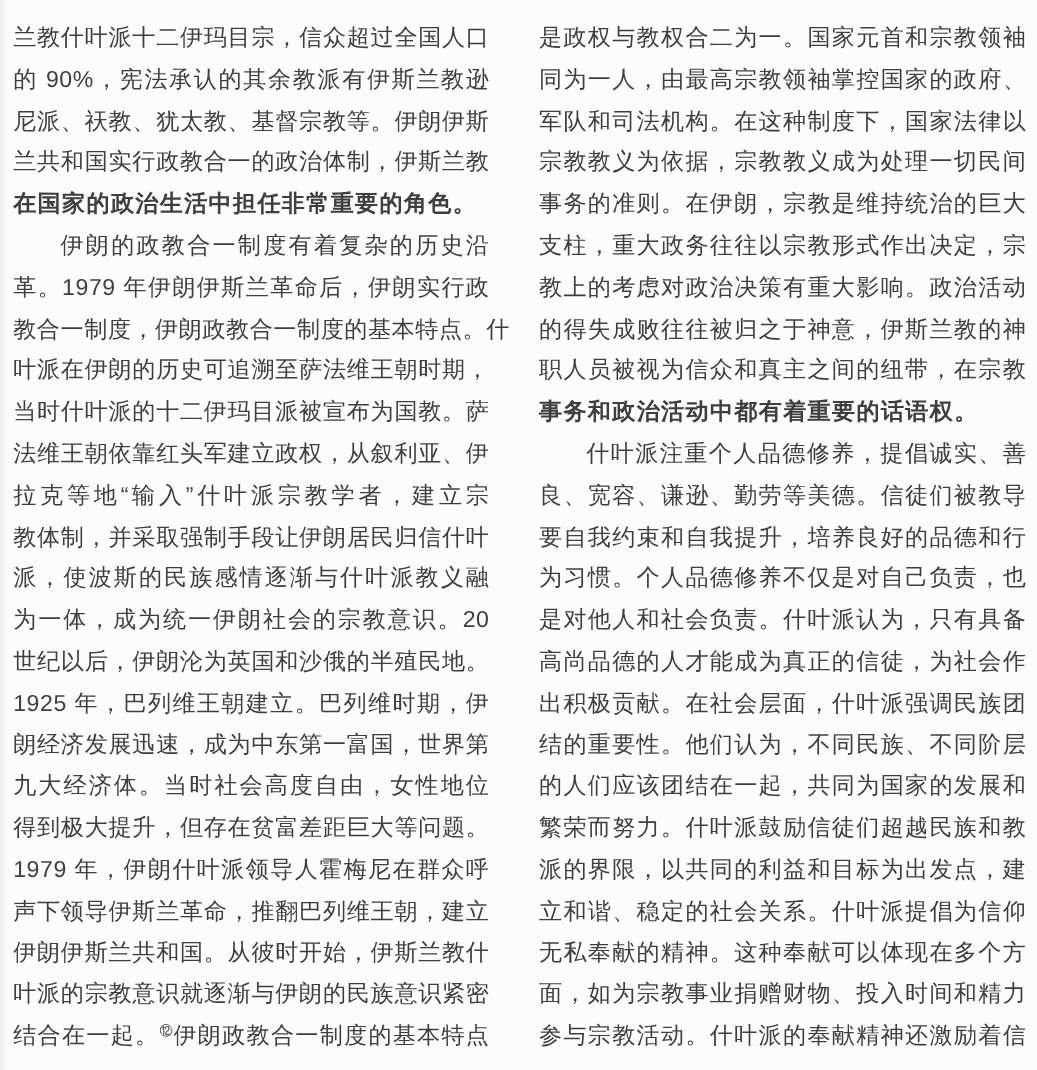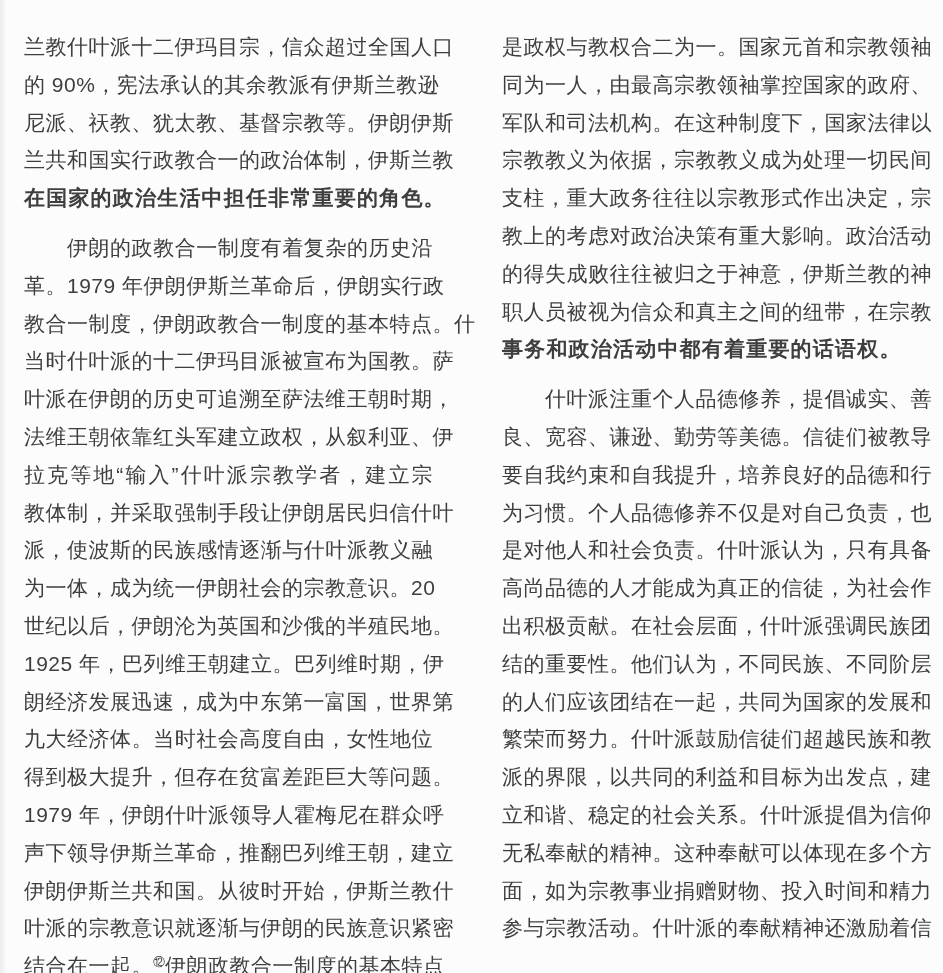--- a/index.html
+++ b/index.html
@@ -23,21 +23,21 @@
     pointer-events: none;
   }
   .page {
     display: flex;
     box-sizing: border-box;
     padding: 16px 10px 0 12px;
   }
   .column { flex: 0 0 auto; }
   .column-left  { width: 433px; margin-right: 45px; }
   .column-right { width: 443px; }
-  .paragraph { margin: 12px; }
+  .paragraph { margin: 0; }
   .text-line {
     font-size: 21px;
     line-height: 37.8px;
     height: 37.8px;
     letter-spacing: 0.5px;
     text-align: justify;
     text-align-last: justify;
     text-justify: inter-character;
     white-space: nowrap;
     overflow: visible;
@@ -67,22 +67,22 @@
         <div class="text-line">兰教什叶派十二伊玛目宗，信众超过全国人口</div>
         <div class="text-line">的 90%，宪法承认的其余教派有伊斯兰教逊</div>
         <div class="text-line">尼派、祆教、犹太教、基督宗教等。伊朗伊斯</div>
         <div class="text-line">兰共和国实行政教合一的政治体制，伊斯兰教</div>
         <div class="text-line no-justify">在国家的政治生活中担任非常重要的角色。</div>
       </div>
       <div class="paragraph">
         <div class="text-line indent">伊朗的政教合一制度有着复杂的历史沿</div>
         <div class="text-line">革。1979 年伊朗伊斯兰革命后，伊朗实行政</div>
         <div class="text-line">教合一制度，伊朗政教合一制度的基本特点。什</div>
+        <div class="text-line">叶派在伊朗的历史可追溯至萨法维王朝时期，</div>
         <div class="text-line">当时什叶派的十二伊玛目派被宣布为国教。萨</div>
-        <div class="text-line">叶派在伊朗的历史可追溯至萨法维王朝时期，</div>
         <div class="text-line">法维王朝依靠红头军建立政权，从叙利亚、伊</div>
         <div class="text-line">拉克等地“输入”什叶派宗教学者，建立宗</div>
         <div class="text-line">教体制，并采取强制手段让伊朗居民归信什叶</div>
         <div class="text-line">派，使波斯的民族感情逐渐与什叶派教义融</div>
         <div class="text-line">为一体，成为统一伊朗社会的宗教意识。20</div>
         <div class="text-line">世纪以后，伊朗沦为英国和沙俄的半殖民地。</div>
         <div class="text-line">1925 年，巴列维王朝建立。巴列维时期，伊</div>
         <div class="text-line">朗经济发展迅速，成为中东第一富国，世界第</div>
         <div class="text-line">九大经济体。当时社会高度自由，女性地位</div>
         <div class="text-line">得到极大提升，但存在贫富差距巨大等问题。</div>
@@ -92,20 +92,21 @@
         <div class="text-line">叶派的宗教意识就逐渐与伊朗的民族意识紧密</div>
         <div class="text-line">结合在一起。<sup class="footnote-marker">⑫</sup>伊朗政教合一制度的基本特点</div>
       </div>
     </div>
   <div class="column column-right">
       <div class="paragraph">
         <div class="text-line">是政权与教权合二为一。国家元首和宗教领袖</div>
         <div class="text-line">同为一人，由最高宗教领袖掌控国家的政府、</div>
         <div class="text-line">军队和司法机构。在这种制度下，国家法律以</div>
         <div class="text-line">宗教教义为依据，宗教教义成为处理一切民间</div>
+        <div class="text-line">事务的准则。在伊朗，宗教是维持统治的巨大</div>
         <div class="text-line">支柱，重大政务往往以宗教形式作出决定，宗</div>
         <div class="text-line">教上的考虑对政治决策有重大影响。政治活动</div>
         <div class="text-line">的得失成败往往被归之于神意，伊斯兰教的神</div>
         <div class="text-line">职人员被视为信众和真主之间的纽带，在宗教</div>
         <div class="text-line no-justify">事务和政治活动中都有着重要的话语权。</div>
       </div>
       <div class="paragraph">
         <div class="text-line indent">什叶派注重个人品德修养，提倡诚实、善</div>
         <div class="text-line">良、宽容、谦逊、勤劳等美德。信徒们被教导</div>
         <div class="text-line">要自我约束和自我提升，培养良好的品德和行</div>

